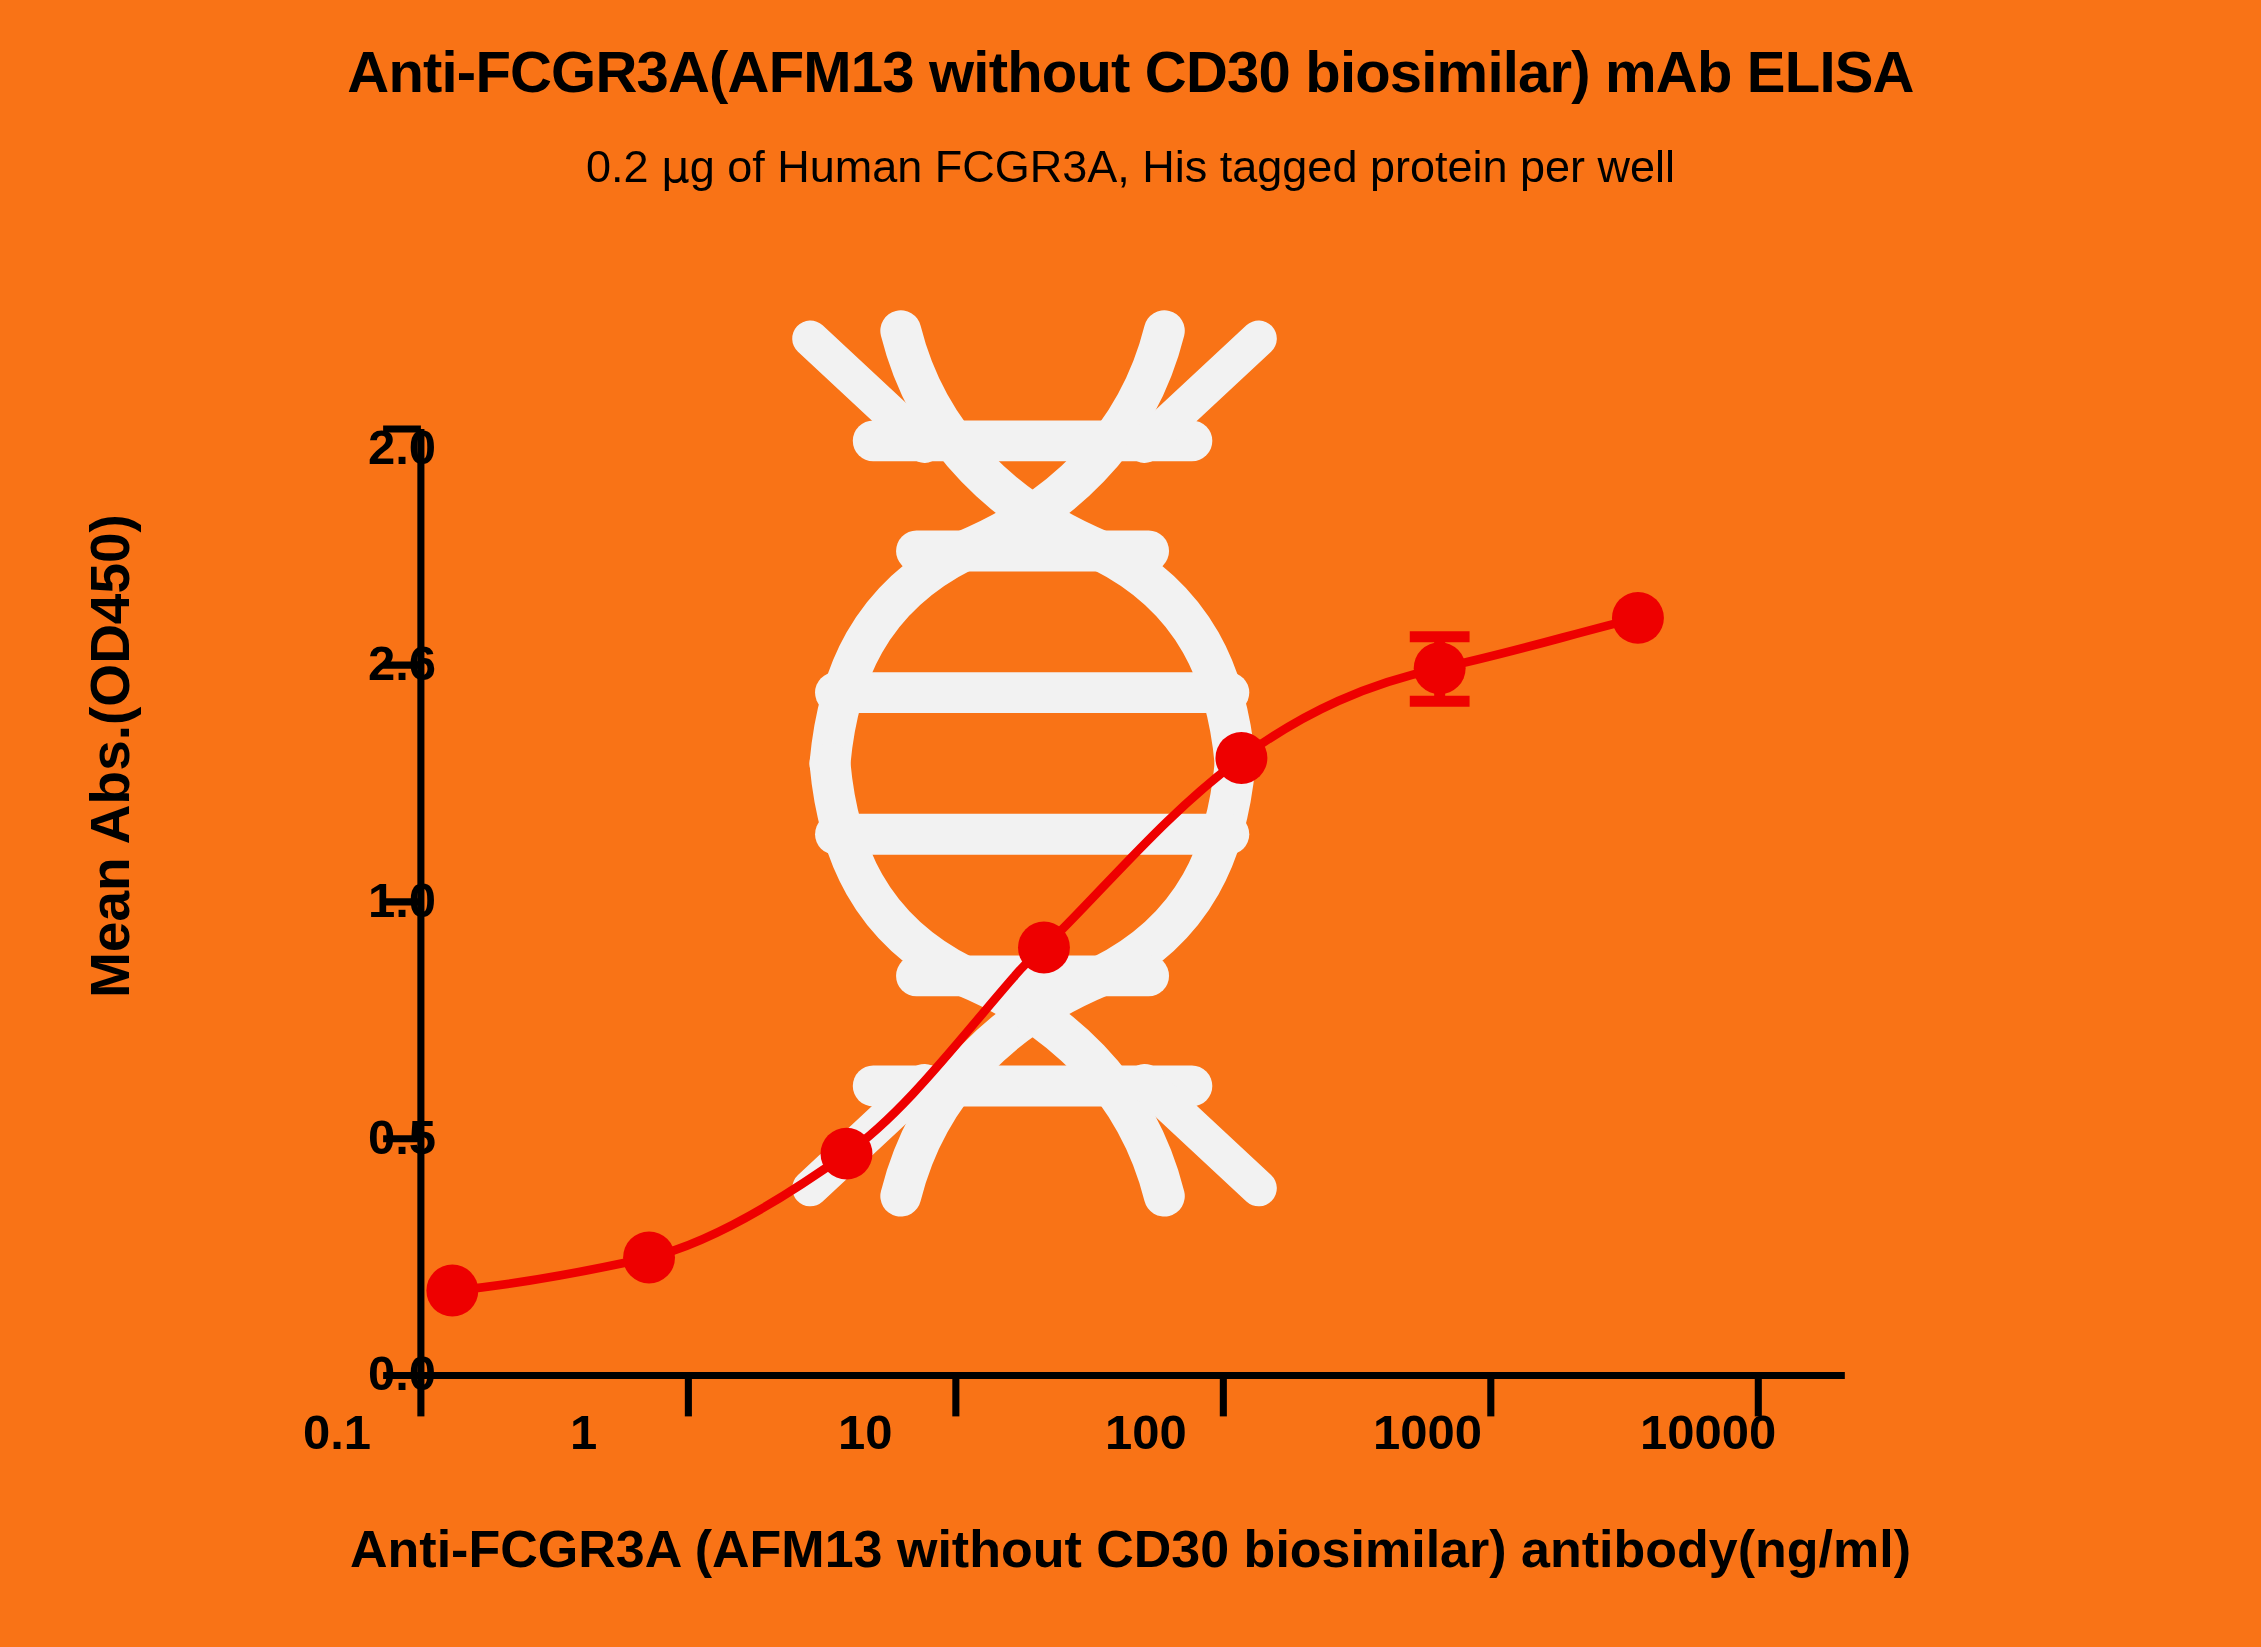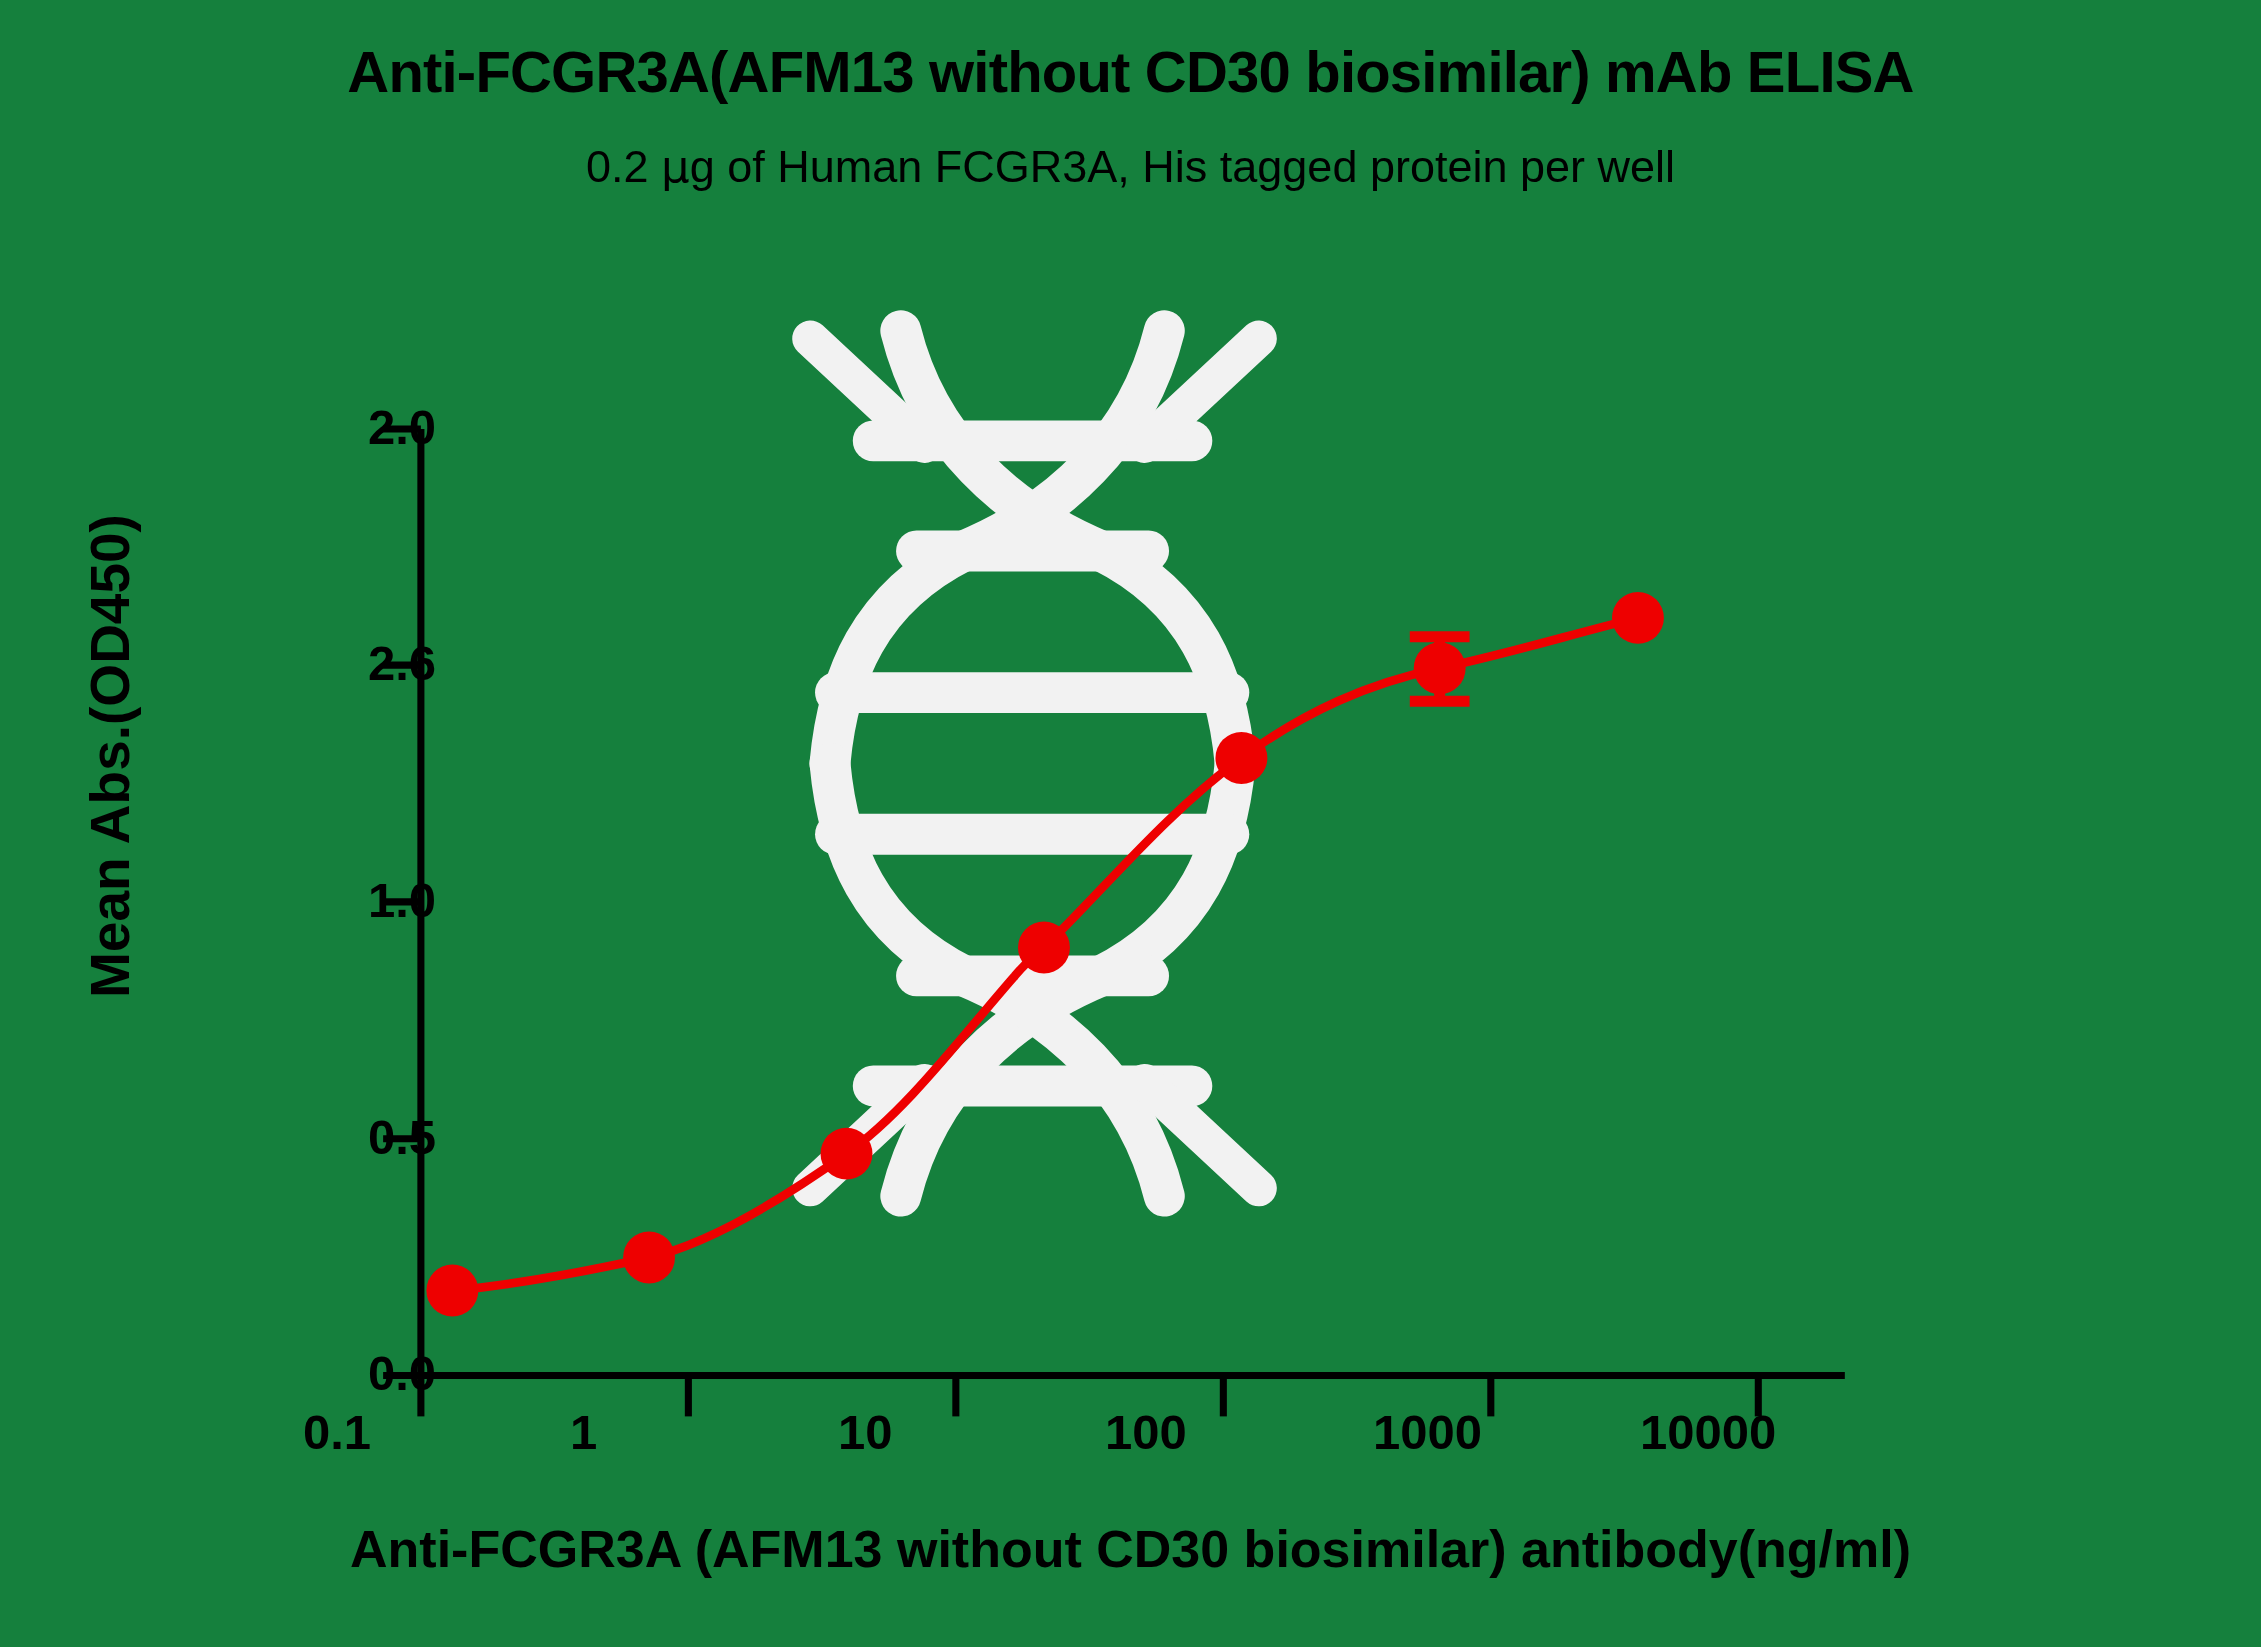--- a/index.html
+++ b/index.html
@@ -1,17 +1,17 @@
 <!DOCTYPE html>
 <html style="font-size:12.6px"><head>
 <meta charset="utf-8">
 <style>
   html,body{margin:0;padding:0;background:#ffffff;}
   body{width:2261px;height:1648px;font-family:"Liberation Sans",sans-serif;color:#000;overflow:hidden;}
-  #page{position:relative;width:2261px;height:1648px;background:#15803d;}
+  #page{position:relative;width:2261px;height:1648px;background:#f97316;}
 
   .title{
     position:absolute;left:0;top:38px;width:2261px;text-align:center;
     font-family:"Liberation Sans",sans-serif;font-weight:bold;
     font-size:58px;letter-spacing:-0.8px;white-space:nowrap;
   }
   .subtitle{
     position:absolute;left:0;top:140px;width:2261px;text-align:center;
     font-family:"Liberation Sans",sans-serif;font-weight:normal;
     font-size:45px;white-space:nowrap;
@@ -127,21 +127,21 @@
         <circle cx="575" cy="1640" r="33"></circle>
         <circle cx="825" cy="1598" r="33"></circle>
         <circle cx="1076" cy="1466" r="33"></circle>
         <circle cx="1327" cy="1204" r="33"></circle>
         <circle cx="1578" cy="963" r="33"></circle>
         <circle cx="1830" cy="849" r="33"></circle>
         <circle cx="2082" cy="785" r="33"></circle>
       </g>
     </svg>
 
-    <div class="ytick" style="top:403px;margin-left:28px;">2.0</div>
+    <div class="ytick" style="top:423px;margin-left:28px;">2.0</div>
     <div class="ytick" style="top:639px;">2.6</div>
     <div class="ytick" style="top:876px;text-align:center;">1.0</div>
     <div class="ytick" style="top:1113px;">0.5</div>
     <div class="ytick" style="top:1349px;">0.0</div>
 
     <div class="xtick" style="left:303px;width:236px;">0.1</div>
     <div class="xtick" style="left:570px;width:236px;">1</div>
     <div class="xtick" style="left:838px;width:236px;">10</div>
     <div class="xtick" style="left:1105px;width:236px;">100</div>
     <div class="xtick" style="left:1373px;width:236px;">1000</div>

